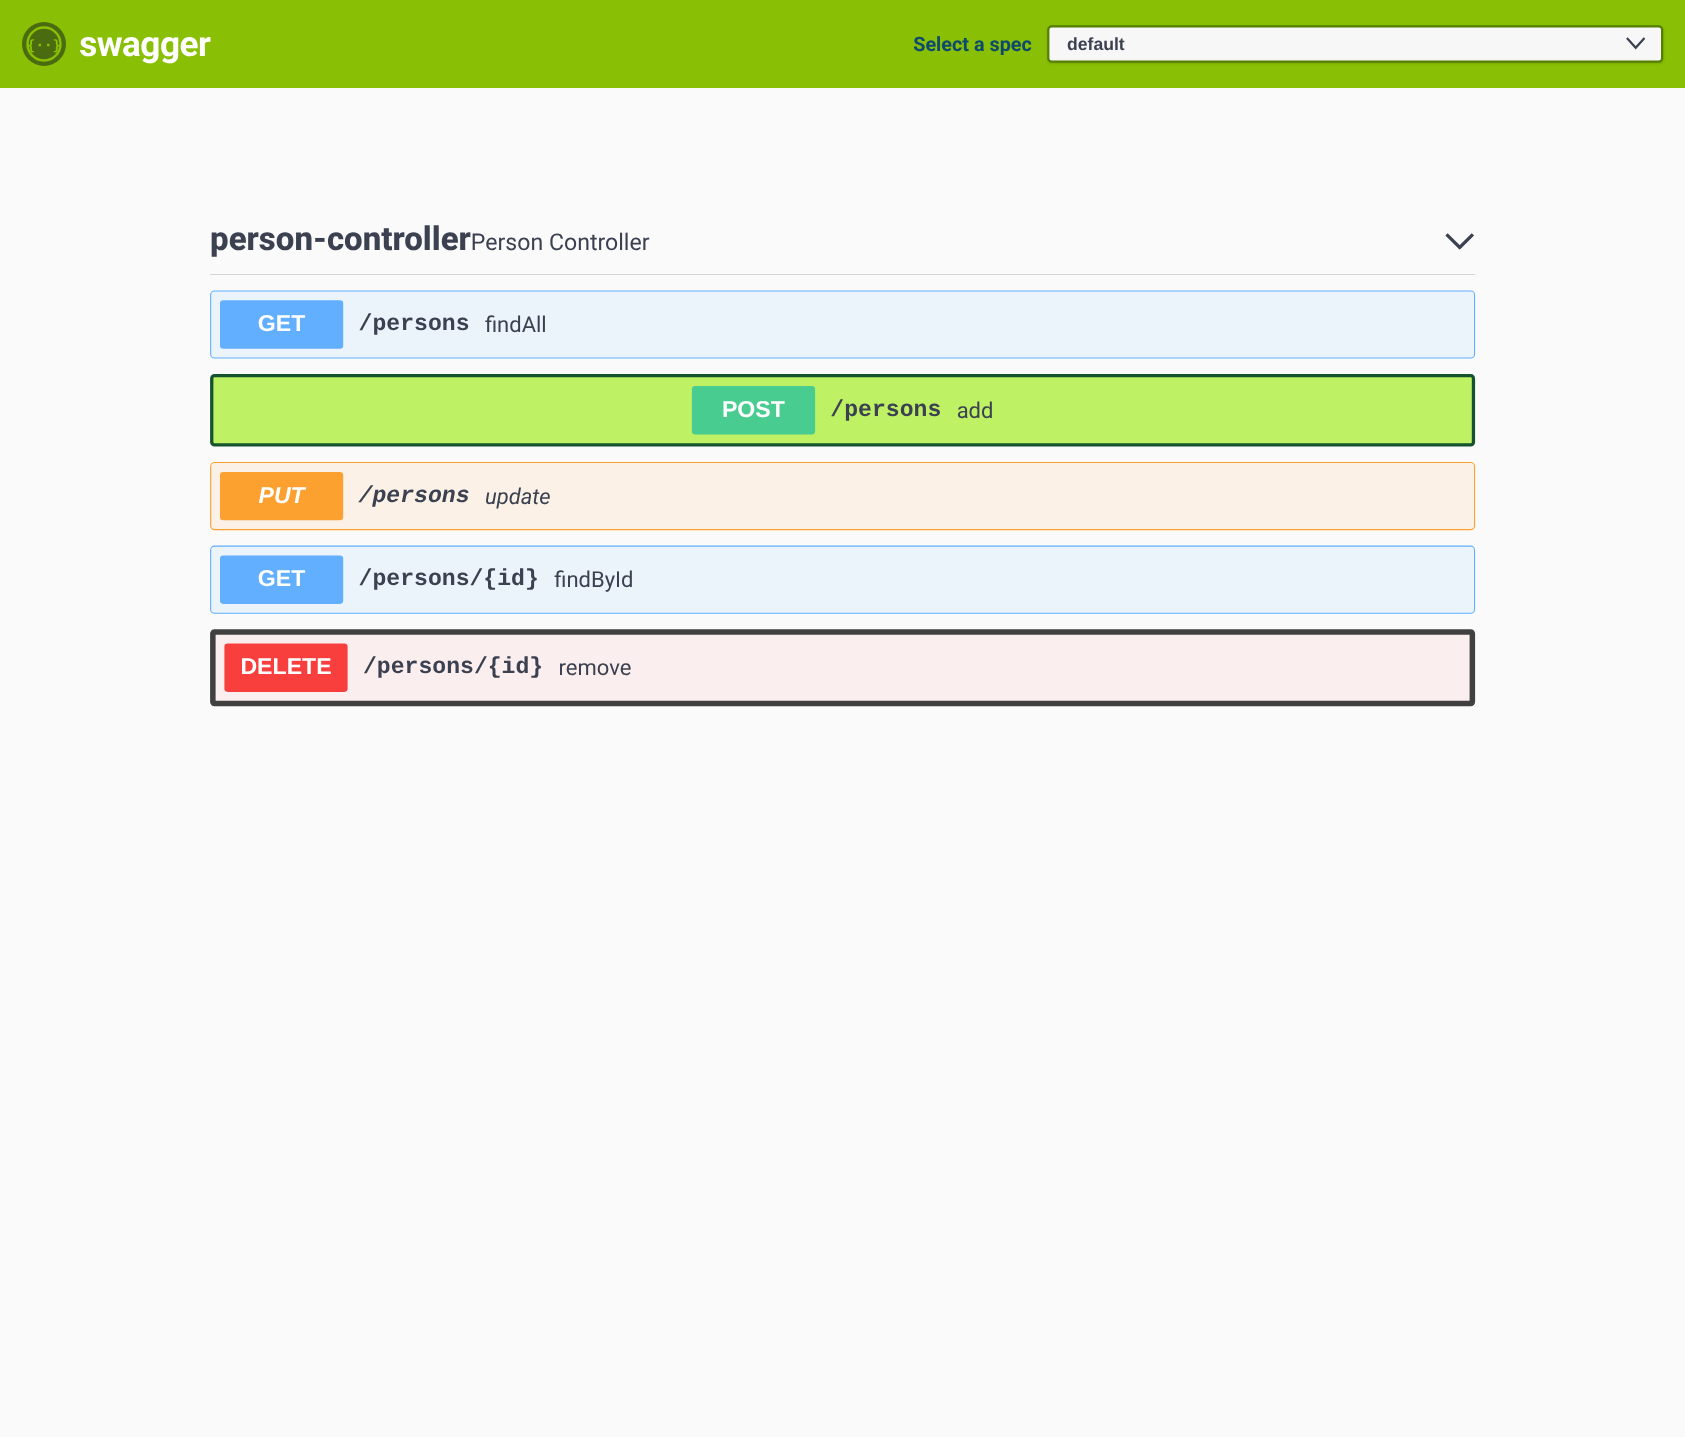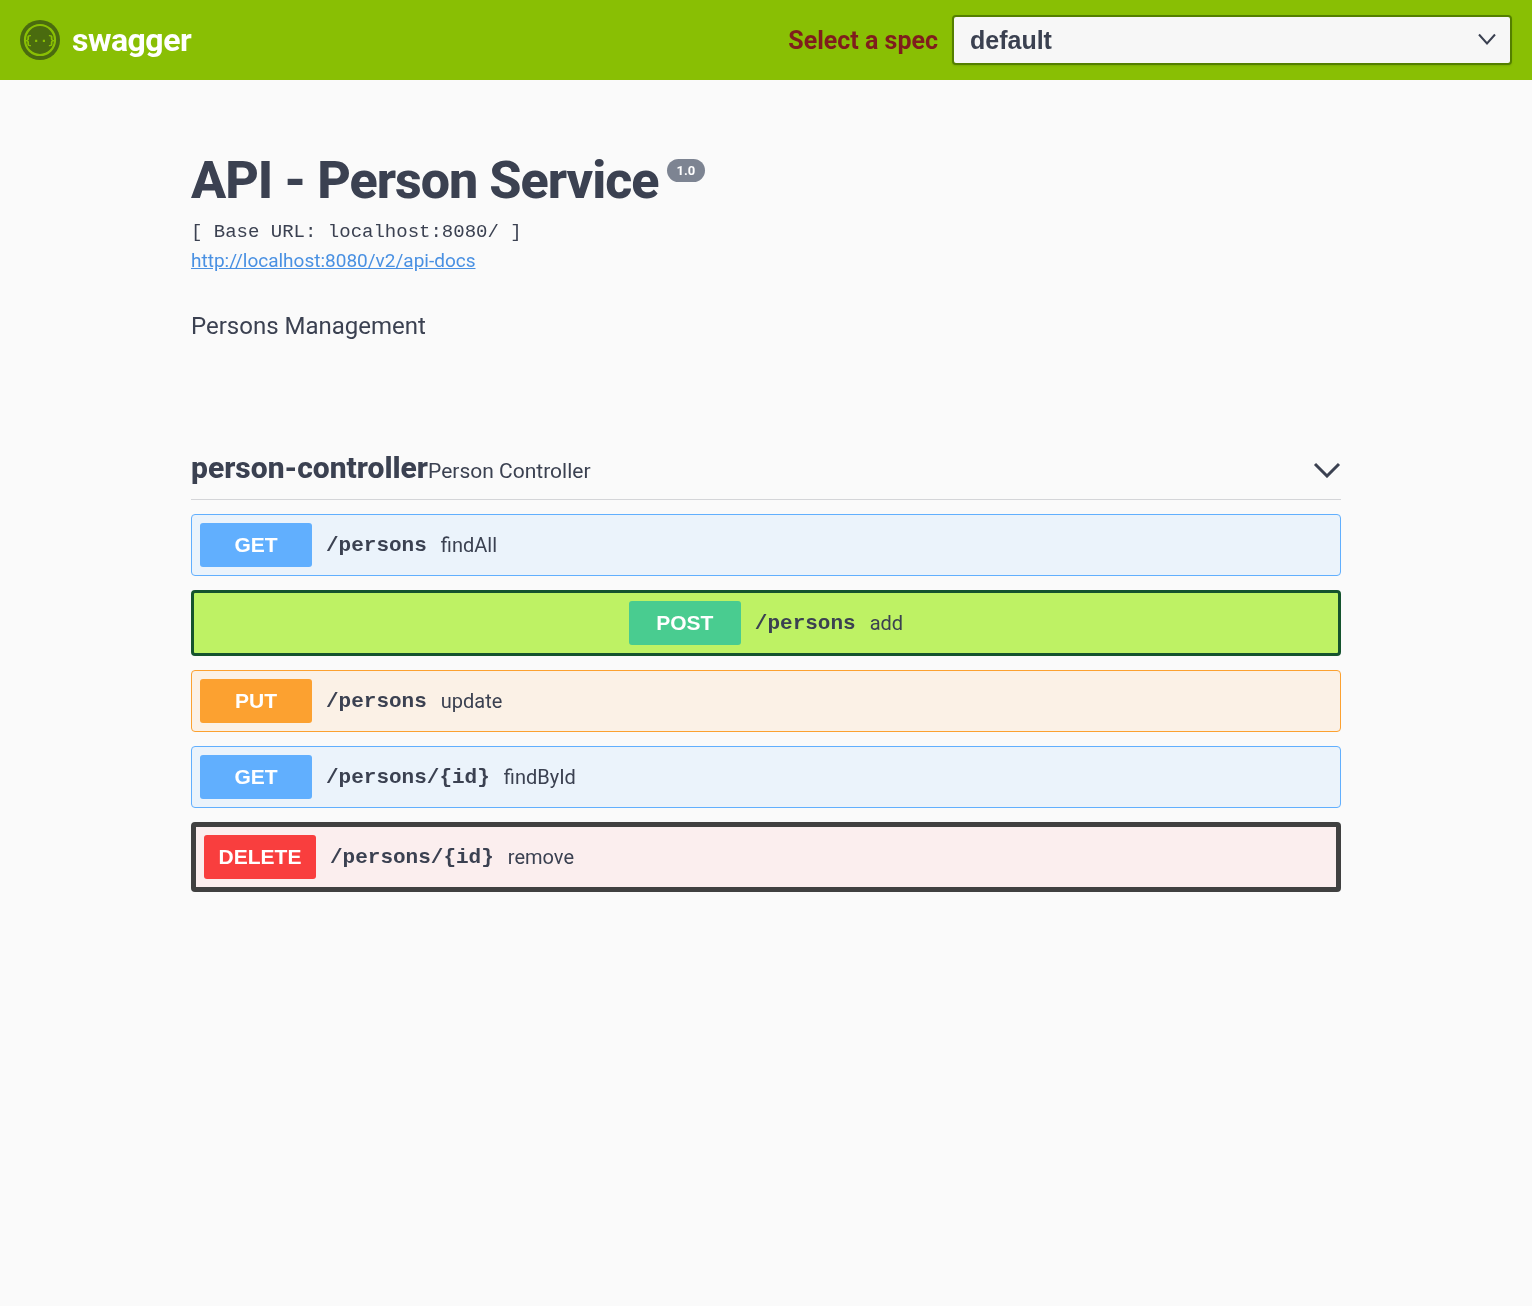--- a/index.html
+++ b/index.html
@@ -3,26 +3,26 @@
 <meta charset="utf-8">
 <style>
 * { box-sizing: border-box; margin: 0; padding: 0; }
 body { font-family: -apple-system, BlinkMacSystemFont, "Segoe UI", Roboto, sans-serif; background: #fafafa; color: #3b4151; }
 
 .topbar { background: #89bf04; display: flex; align-items: center; padding: 8px 20px; height: 80px; }
 .logo-wrap { display: flex; align-items: center; gap: 12px; }
 .logo-icon { width: 40px; height: 40px; }
 .logo-text { color: #fff; font-size: 32px; font-weight: 700; letter-spacing: -0.5px; }
 .spec-wrap { margin-left: auto; display: flex; align-items: center; gap: 14px; }
-.spec-label { font-size: 25px; font-weight: 700; color: #7f1d1d; }
+.spec-label { font-size: 18px; font-weight: 700; color: #0c4a6e; }
 .spec-select { position: relative; }
 .spec-select select {
   appearance: none; -webkit-appearance: none;
-  width: 560px; height: 50px; padding: 0 16px;
-  font-size: 25px; font-weight: 700; color: #3b4151;
+  width: 560px; height: 34px; padding: 0 16px;
+  font-size: 16px; font-weight: 700; color: #3b4151;
   background: #f7f7f7; border: 2px solid #547f00; border-radius: 4px;
   box-shadow: 0 1px 2px rgba(0,0,0,.1);
 }
 .spec-select .chev { position: absolute; right: 16px; top: 50%; transform: translateY(-50%); pointer-events: none; }
 
 .container { max-width: 1150px; margin: 0 auto; padding: 30px 0 60px; }
 
 .info { padding: 40px 0 20px; }
 .title-row { display: flex; align-items: center; gap: 8px; }
 .api-title { font-size: 52px; font-weight: 800; color: #3b4151; letter-spacing: -1px; }
@@ -38,21 +38,21 @@
 .tag-toggle { margin-left: auto; }
 
 .operations { margin-top: 12px; }
 .op {
   display: flex; align-items: center; gap: 14px;
   border-radius: 4px; padding: 8px; margin-top: 14px;
   cursor: pointer;
 }
 .op-get    { background: #ebf3fb; border: 1px solid #61affe; }
 .op-post   { background: #bef264; border: 3px solid #14532d; justify-content: center; }
-.op-put    { background: #fbf1e6; border: 1px solid #fca130; }
+.op-put    { background: #fbf1e6; border: 1px solid #fca130; font-style: italic; }
 .op-delete { background: #fbeeee; border: 5px solid #404040; }
 
 .method {
   min-width: 112px; text-align: center; color: #fff;
   font-size: 21px; font-weight: 700; padding: 10px 0;
   border-radius: 3px; font-family: -apple-system, sans-serif;
 }
 .method-get    { background: #61affe; }
 .method-post   { background: #49cc90; }
 .method-put    { background: #fca130; }
@@ -85,29 +85,20 @@
         <svg width="18" height="12" viewBox="0 0 18 12">
             <path d="M1 1l8 9 8-9" fill="none" stroke="#3b4151" stroke-width="2"></path>
           </svg>
       </span>
     </div>
   </div>
 </div>
 
 <div class="container">
 
-  <div class="info">
-    <div class="title-row">
-      <h1 class="api-title">API - Person Service</h1>
-      <span class="version-badge">1.0</span>
-    </div>
-    <div class="base-url">[ Base URL: localhost:8080/ ]</div>
-    <a class="docs-link" href="#">http://localhost:8080/v2/api-docs</a>
-    <div class="description">Persons Management</div>
-  </div>
 
   <div class="tag-section">
     <div class="tag-header">
       <span class="tag-name">person-controller</span>
       <span class="tag-desc">Person Controller</span>
       <span class="tag-toggle">
         <svg width="28" height="16" viewBox="0 0 28 16">
             <path d="M2 2l12 12L26 2" fill="none" stroke="#3b4151" stroke-width="3"></path>
           </svg>
       </span>

